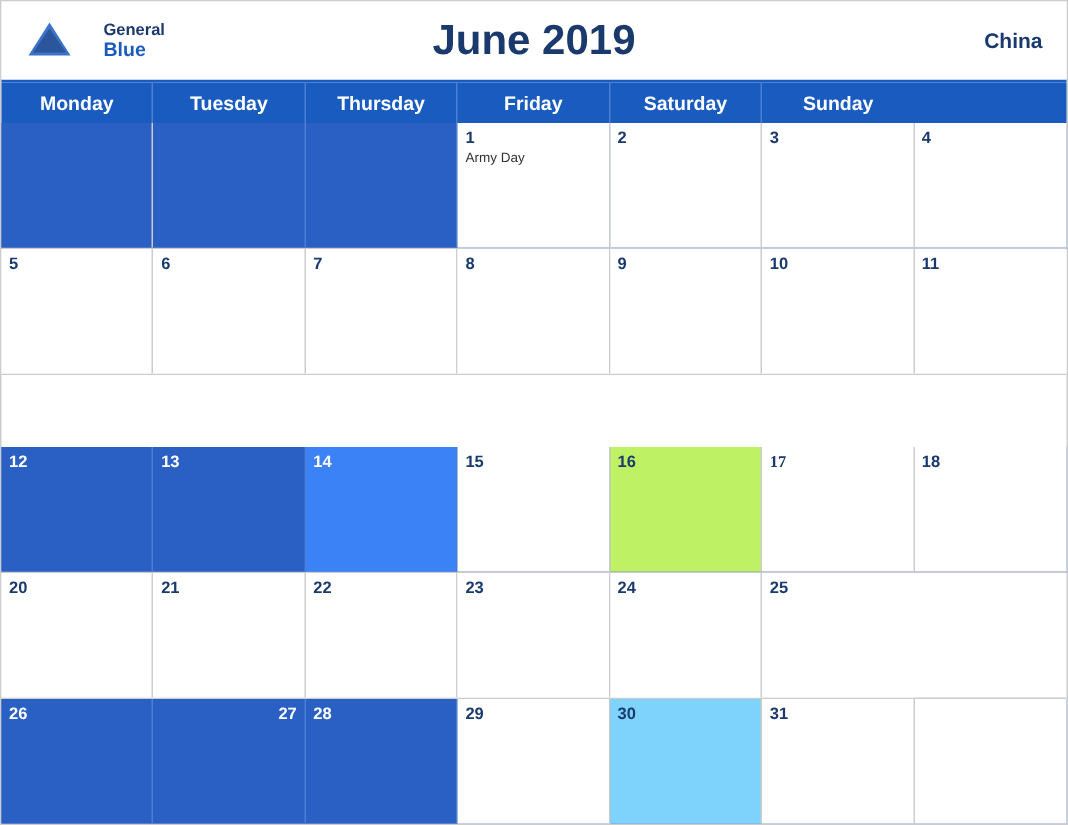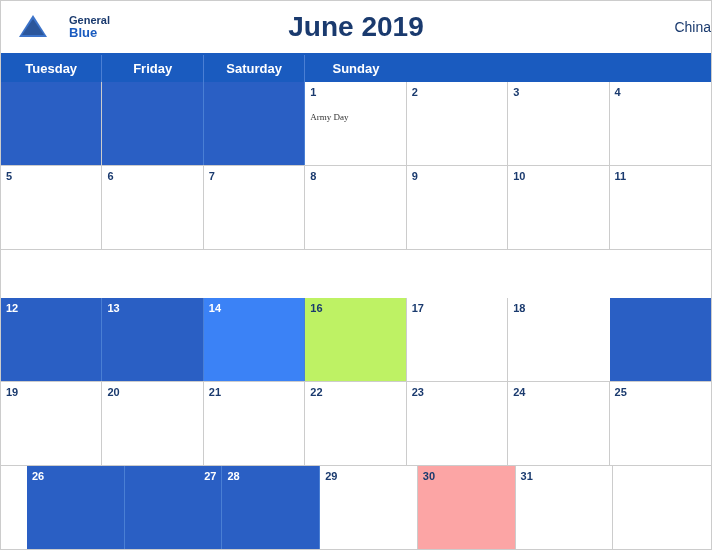--- a/index.html
+++ b/index.html
@@ -53,26 +53,26 @@
       gap: 20px;
     }
     .month-title {
       font-size: 28px;
       color: #1a3a6e;
       font-weight: bold;
       text-align: center;
     }
     .country-label {
       position: absolute;
-      right: 0;
+      right: 16px;
       top: 50%;
       transform: translateY(-50%);
       font-size: 14px;
       color: #1a3a6e;
-      font-weight: normal;
+      font-weight: bold;
     }
     .calendar-grid {
       flex: 1;
       display: flex;
       flex-direction: column;
       border-top: 2px solid #1a5bbf;
     }
     .day-headers {
       display: grid;
       grid-template-columns: repeat(7, 1fr);
@@ -116,22 +116,21 @@
     }
     .day-number {
       font-size: 11px;
       color: #1a3a6e;
       font-weight: bold;
       line-height: 1.3;
     }
     .event-text {
       font-size: 9px;
       color: #333;
-      margin-top: 13px;
-      font-family: Liberation Serif, serif;
+      margin-top: 1px;
     }
   </style>
 </head>
 <body>
 
 <div class="calendar-container">
   <div class="calendar-header">
     <div class="logo-area">
       <div class="logo-wrapper">
         <svg width="32" height="28" viewBox="0 0 32 28">
@@ -143,21 +142,23 @@
           <div class="logo-blue">Blue</div>
         </div>
       </div>
     </div>
     <div class="month-title">June 2019</div>
     <div class="country-label">China</div>
   </div>
 
   <div class="calendar-grid">
     <div class="day-headers">
+      <div class="day-header">Monday</div>
       <div class="day-header">Tuesday</div>
+      <div class="day-header">Thursday</div>
       <div class="day-header">Friday</div>
       <div class="day-header">Saturday</div>
       <div class="day-header">Sunday</div>
     </div>
 
     <div class="weeks-container">
 
       <div class="week-row" style="background:#2a5fc4;">
         <div class="day-cell" style="background:#2a5fc4;"></div>
         <div class="day-cell" style="background:#2a5fc4; border-color:#4a7fd4;"></div>
@@ -204,69 +205,69 @@
       <div class="week-row" style="background:#2a5fc4;margin-top:48px;">
         <div class="day-cell" style="background:#2a5fc4; border-color:#4a7fd4;">
           <span class="day-number" style="color:#fff;">12</span>
         </div>
         <div class="day-cell" style="background:#2a5fc4; border-color:#4a7fd4;">
           <span class="day-number" style="color:#fff;">13</span>
         </div>
         <div class="day-cell" style="background:#3b82f6; border-color:#4a7fd4;">
           <span class="day-number" style="color:#fff;">14</span>
         </div>
+        <div class="day-cell" style="background:#fff; border-color:#ccc;">
+          <span class="day-number">15</span>
+        </div>
         <div class="day-cell" style="background:#bef264; border-color:#ccc;">
           <span class="day-number">16</span>
         </div>
-        <div class="day-cell" style="background:#fff; border-color:#ccc;">
+        <div class="day-cell" style="background:#fff; border-color:#ccc;font-family:Liberation Serif, serif;">
           <span class="day-number">17</span>
         </div>
         <div class="day-cell" style="background:#fff; border-color:#ccc;">
           <span class="day-number">18</span>
         </div>
       </div>
 
       <div class="week-row">
         <div class="day-cell">
-          <span class="day-number">19</span>
-        </div>
-        <div class="day-cell">
           <span class="day-number">20</span>
         </div>
         <div class="day-cell">
           <span class="day-number">21</span>
         </div>
         <div class="day-cell">
           <span class="day-number">22</span>
         </div>
         <div class="day-cell">
           <span class="day-number">23</span>
         </div>
         <div class="day-cell">
           <span class="day-number">24</span>
         </div>
         <div class="day-cell">
           <span class="day-number">25</span>
         </div>
       </div>
 
-      <div class="week-row" style="background:#2a5fc4;margin-left:26px;">
+      <div class="week-row" style="background:#2a5fc4;">
         <div class="day-cell" style="background:#2a5fc4; border-color:#4a7fd4;">
           <span class="day-number" style="color:#fff;">26</span>
         </div>
         <div class="day-cell" style="background:#2a5fc4; border-color:#4a7fd4;align-items:flex-end;">
           <span class="day-number" style="color:#fff;">27</span>
         </div>
         <div class="day-cell" style="background:#2a5fc4; border-color:#4a7fd4;">
           <span class="day-number" style="color:#fff;">28</span>
         </div>
         <div class="day-cell" style="background:#fff; border-color:#ccc;">
           <span class="day-number">29</span>
         </div>
-        <div class="day-cell" style="background:#fca5a5; border-color:#ccc;">
+        <div class="day-cell" style="background:#7dd3fc; border-color:#ccc;">
           <span class="day-number">30</span>
         </div>
         <div class="day-cell" style="background:#fff; border-color:#ccc;">
           <span class="day-number">31</span>
         </div>
         <div class="day-cell" style="background:#fff; border-color:#ccc;"></div>
       </div>
 
     </div>
   </div>

